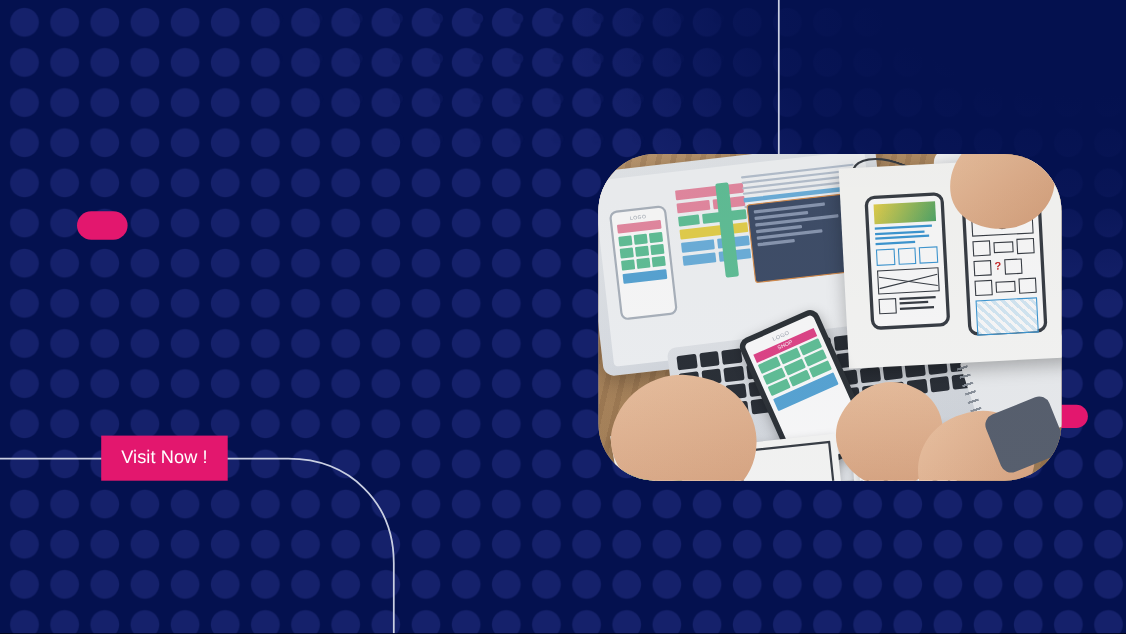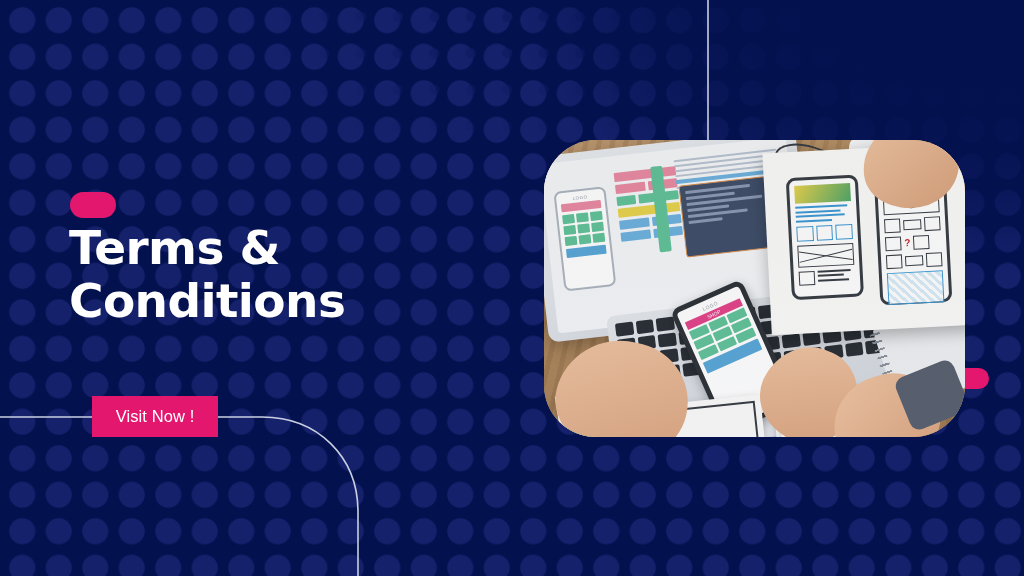--- a/index.html
+++ b/index.html
@@ -81,21 +81,21 @@
     line-height: 1.12;
     font-weight: 700;
     letter-spacing: -0.6px;
     font-family: "DejaVu Sans", "Liberation Sans", sans-serif;
     -webkit-font-smoothing: antialiased;
   }
 
   .cta-button {
     position: absolute;
     left: 92px; top: 396px;
-    width: 126px; height: 41px;
+    width: 115px; height: 41px;
     background: #e3176e;
     color: #ffffff;
     border: none;
     border-radius: 0;
     font-family: "Liberation Sans", sans-serif;
     font-size: 16.5px;
     font-weight: 400;
     letter-spacing: 0.1px;
     cursor: pointer;
     display: flex;
@@ -329,21 +329,20 @@
   <div class="dot-fade-tr"></div>
 
   <svg class="rule-svg" viewBox="0 0 1024 576">
     <path class="rule-path" d="M708 0 L708 140"></path>
     <path class="rule-path" d="M0 417 L262 417 C318 417 358 457 358 512 L358 576"></path>
   </svg>
 
   <div class="pill-accent"></div>
   <div class="pill-accent-right"></div>
 
-  <h1 class="headline">Terms &amp; Conditions</h1>
 
   <button class="cta-button">Visit Now !</button>
 
   <div class="photo-card">
     <div class="photo-inner">
       <div class="wood"></div>
 
       <div class="laptop-screen">
         <div class="screen-split">
           <div class="screen-left">

